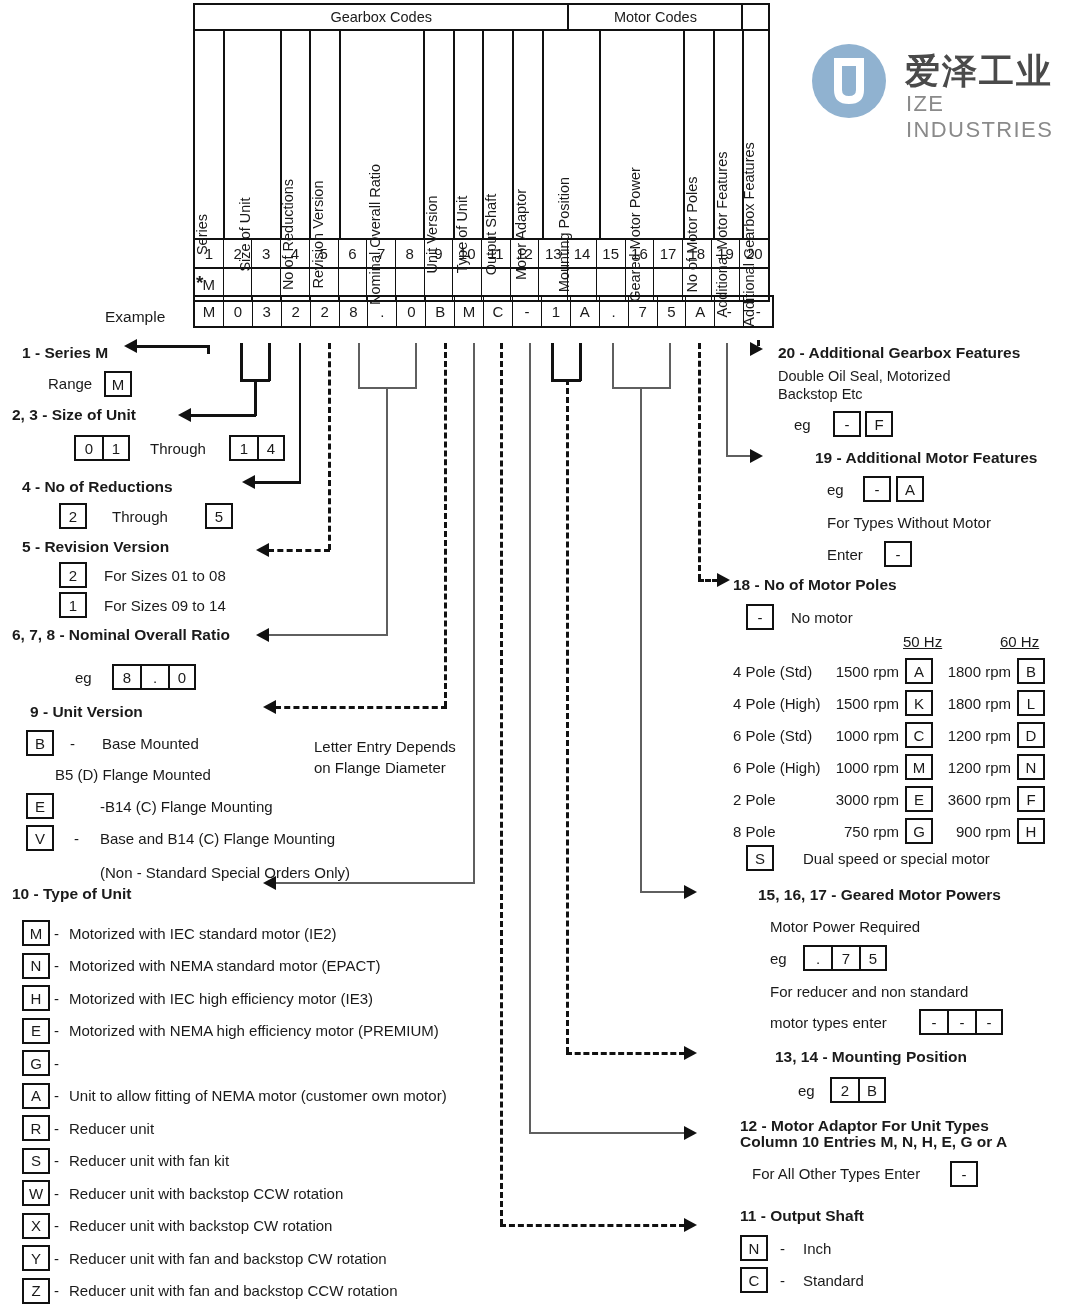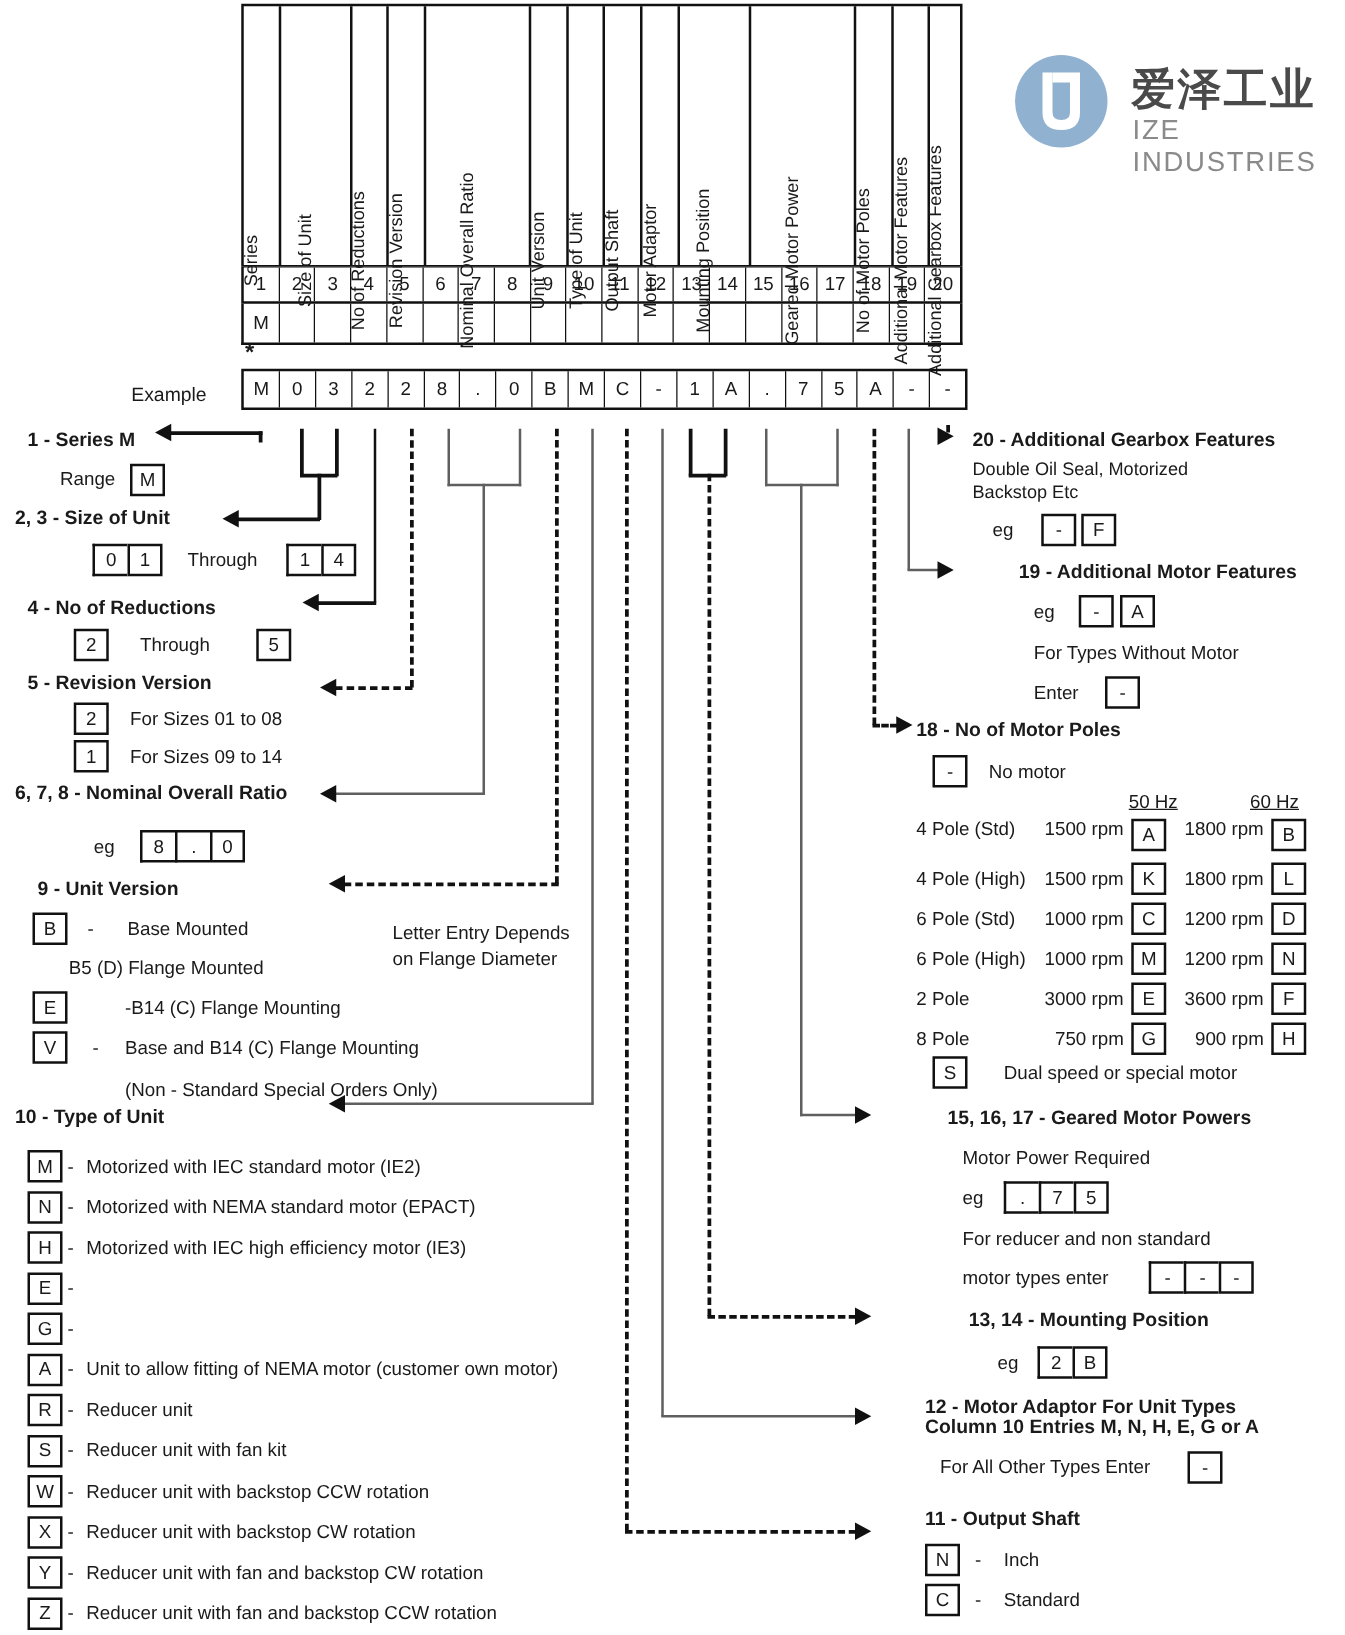--- a/index.html
+++ b/index.html
@@ -72,20 +72,25 @@
   #logo-cn{position:absolute;left:905px;top:48px;font-size:35px;letter-spacing:2px;color:#4a4a4a;font-family:"DejaVu Sans",sans-serif;font-weight:bold;}
   #logo-en{position:absolute;left:906px;top:91px;font-size:22px;letter-spacing:1.4px;color:#8a8a8a;}
 
   .u{text-decoration:underline;}
 </style>
 </head>
 <body>
 
 <div class="abs" id="code-table">
 
+  <div class="grp-row">
+    <div class="grp-cell" style="width:375.05px">Gearbox Codes</div>
+    <div class="grp-cell bl" style="width:173.1px">Motor Codes</div>
+    <div class="grp-cell bl" style="width:24.85px"></div>
+  </div>
 
   <div class="vert-row">
     <div class="vcell" style="width:28.85px">
       <span class="vlabel">Series</span>
       </div>
     <div class="vcell thick" style="width:57.7px">
       <span class="vlabel">Size of Unit</span>
       </div>
     <div class="vcell thick" style="width:28.85px">
       <span class="vlabel">No of Reductions</span>
@@ -335,20 +340,21 @@
       <span class="lbl">Motorized with NEMA standard motor (EPACT)</span>
     </div>
     <div style="display: flex; align-items: center; height: 32.5px;">
       <span class="box">H</span>
       <span class="lbl" style="margin: 0px 10px 0px 4px;">-</span>
       <span class="lbl">Motorized with IEC high efficiency motor (IE3)</span>
     </div>
     <div style="display: flex; align-items: center; height: 32.5px;">
       <span class="box">E</span>
       <span class="lbl" style="margin: 0px 10px 0px 4px;">-</span>
+      <span class="lbl">Motorized with NEMA high efficiency motor (PREMIUM)</span>
     </div>
     <div style="display: flex; align-items: center; height: 32.5px;">
       <span class="box">G</span>
       <span class="lbl" style="margin: 0px 10px 0px 4px;">-</span>
     </div>
     <div style="display: flex; align-items: center; height: 32.5px;">
       <span class="box">A</span>
       <span class="lbl" style="margin: 0px 10px 0px 4px;">-</span>
       <span class="lbl">Unit to allow fitting of NEMA motor (customer own motor)</span>
     </div>
@@ -399,21 +405,21 @@
 <div class="abs lbl" style="left:827px;top:546px;">Enter</div>
 <div class="abs box" style="left:884px;top:541px;">-</div>
 
 <div class="abs hd" style="left:733px;top:576px;">18 -  No of Motor Poles</div>
 <div class="abs box" style="left:746px;top:604px;">-</div>
 <div class="abs lbl" style="left:791px;top:609px;">No motor</div>
 
 <div class="abs lbl u" style="left:903px;top:633px;">50 Hz</div>
 <div class="abs lbl u" style="left:1000px;top:633px;">60 Hz</div>
 <div class="abs" id="poles-table" style="left:733px;top:655px;">
-    <div style="display: flex; height: 32px;">
+    <div style="display: flex; align-items: center; height: 32px;">
       <span class="lbl" style="display: inline-block; width: 92px; text-align: left;">4 Pole (Std)</span>
       <span class="lbl" style="display: inline-block; width: 74px; text-align: right;">1500 rpm</span>
       <span class="box" style="margin-left: 6px;">A</span>
       <span class="lbl" style="display: inline-block; width: 78px; text-align: right;">1800 rpm</span>
       <span class="box" style="margin-left: 6px;">B</span>
     </div>
     <div style="display: flex; align-items: center; height: 32px;">
       <span class="lbl" style="display: inline-block; width: 92px; text-align: left;">4 Pole (High)</span>
       <span class="lbl" style="display: inline-block; width: 74px; text-align: right;">1500 rpm</span>
       <span class="box" style="margin-left: 6px;">K</span>

